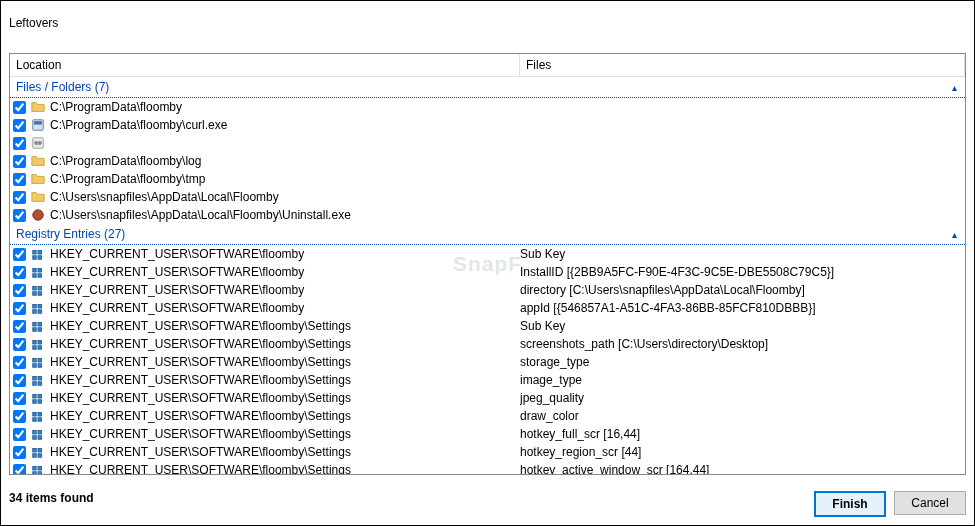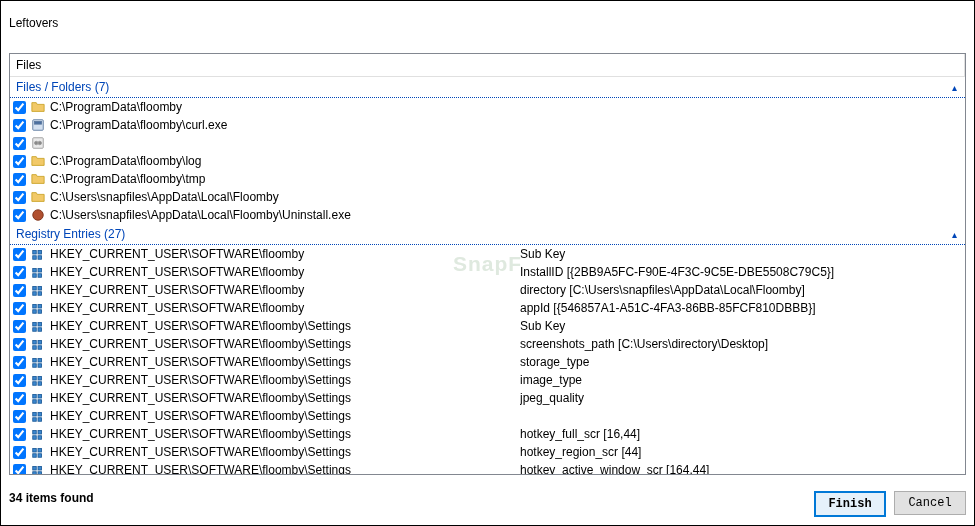--- a/index.html
+++ b/index.html
@@ -93,21 +93,21 @@
   display: flex;
   align-items: flex-start;
   padding: 8px;
   gap: 8px;
 }
 .footer .status { flex: 1; font-weight: bold; font-size: 12px; }
 .footer button {
   min-width: 72px;
   padding: 4px 12px;
   font-size: 12px;
-  font-family: Liberation Mono, monospace;
+  font-family: Liberation Sans, sans-serif;
   background: #e1e1e1;
   border: 1px solid #adadad;
   cursor: pointer;
 }
 .footer button.primary {
   border: 2px solid #0078d7;
   font-weight: bold;
   background: #e5f1fb;
 }
 
@@ -131,20 +131,21 @@
 </head>
 <body>
 
 <div class="titlebar">Leftovers</div>
 
 <div class="content">
   <div class="listbox">
     <div class="watermark">SnapF</div>
 
     <div class="headers">
+      <div class="header-cell loc">Location</div>
       <div class="header-cell data">Files</div>
     </div>
 
     <div class="rows">
 
       <div class="section-header">
         <span>Files / Folders (7)</span>
         <span class="caret">▴</span>
       </div>
       <div id="files-container">
@@ -348,20 +349,21 @@
             <input type="checkbox" checked="" style="">
             <span class="icon ic-reg">
               <svg viewBox="0 0 16 16" width="14" height="14">
                 <rect x="2" y="4" width="4" height="4"></rect>
                 <rect x="8" y="4" width="4" height="4"></rect>
                 <rect x="2" y="10" width="4" height="4"></rect>
                 <rect x="8" y="10" width="4" height="4"></rect>
               </svg>
             </span>
             <span class="loc-text">HKEY_CURRENT_USER\SOFTWARE\floomby\Settings</span>
+            <span class="data-text">draw_color</span>
           </div>
           <div class="row">
             <input type="checkbox" checked="" style="">
             <span class="icon ic-reg">
               <svg viewBox="0 0 16 16" width="14" height="14">
                 <rect x="2" y="4" width="4" height="4"></rect>
                 <rect x="8" y="4" width="4" height="4"></rect>
                 <rect x="2" y="10" width="4" height="4"></rect>
                 <rect x="8" y="10" width="4" height="4"></rect>
               </svg>

